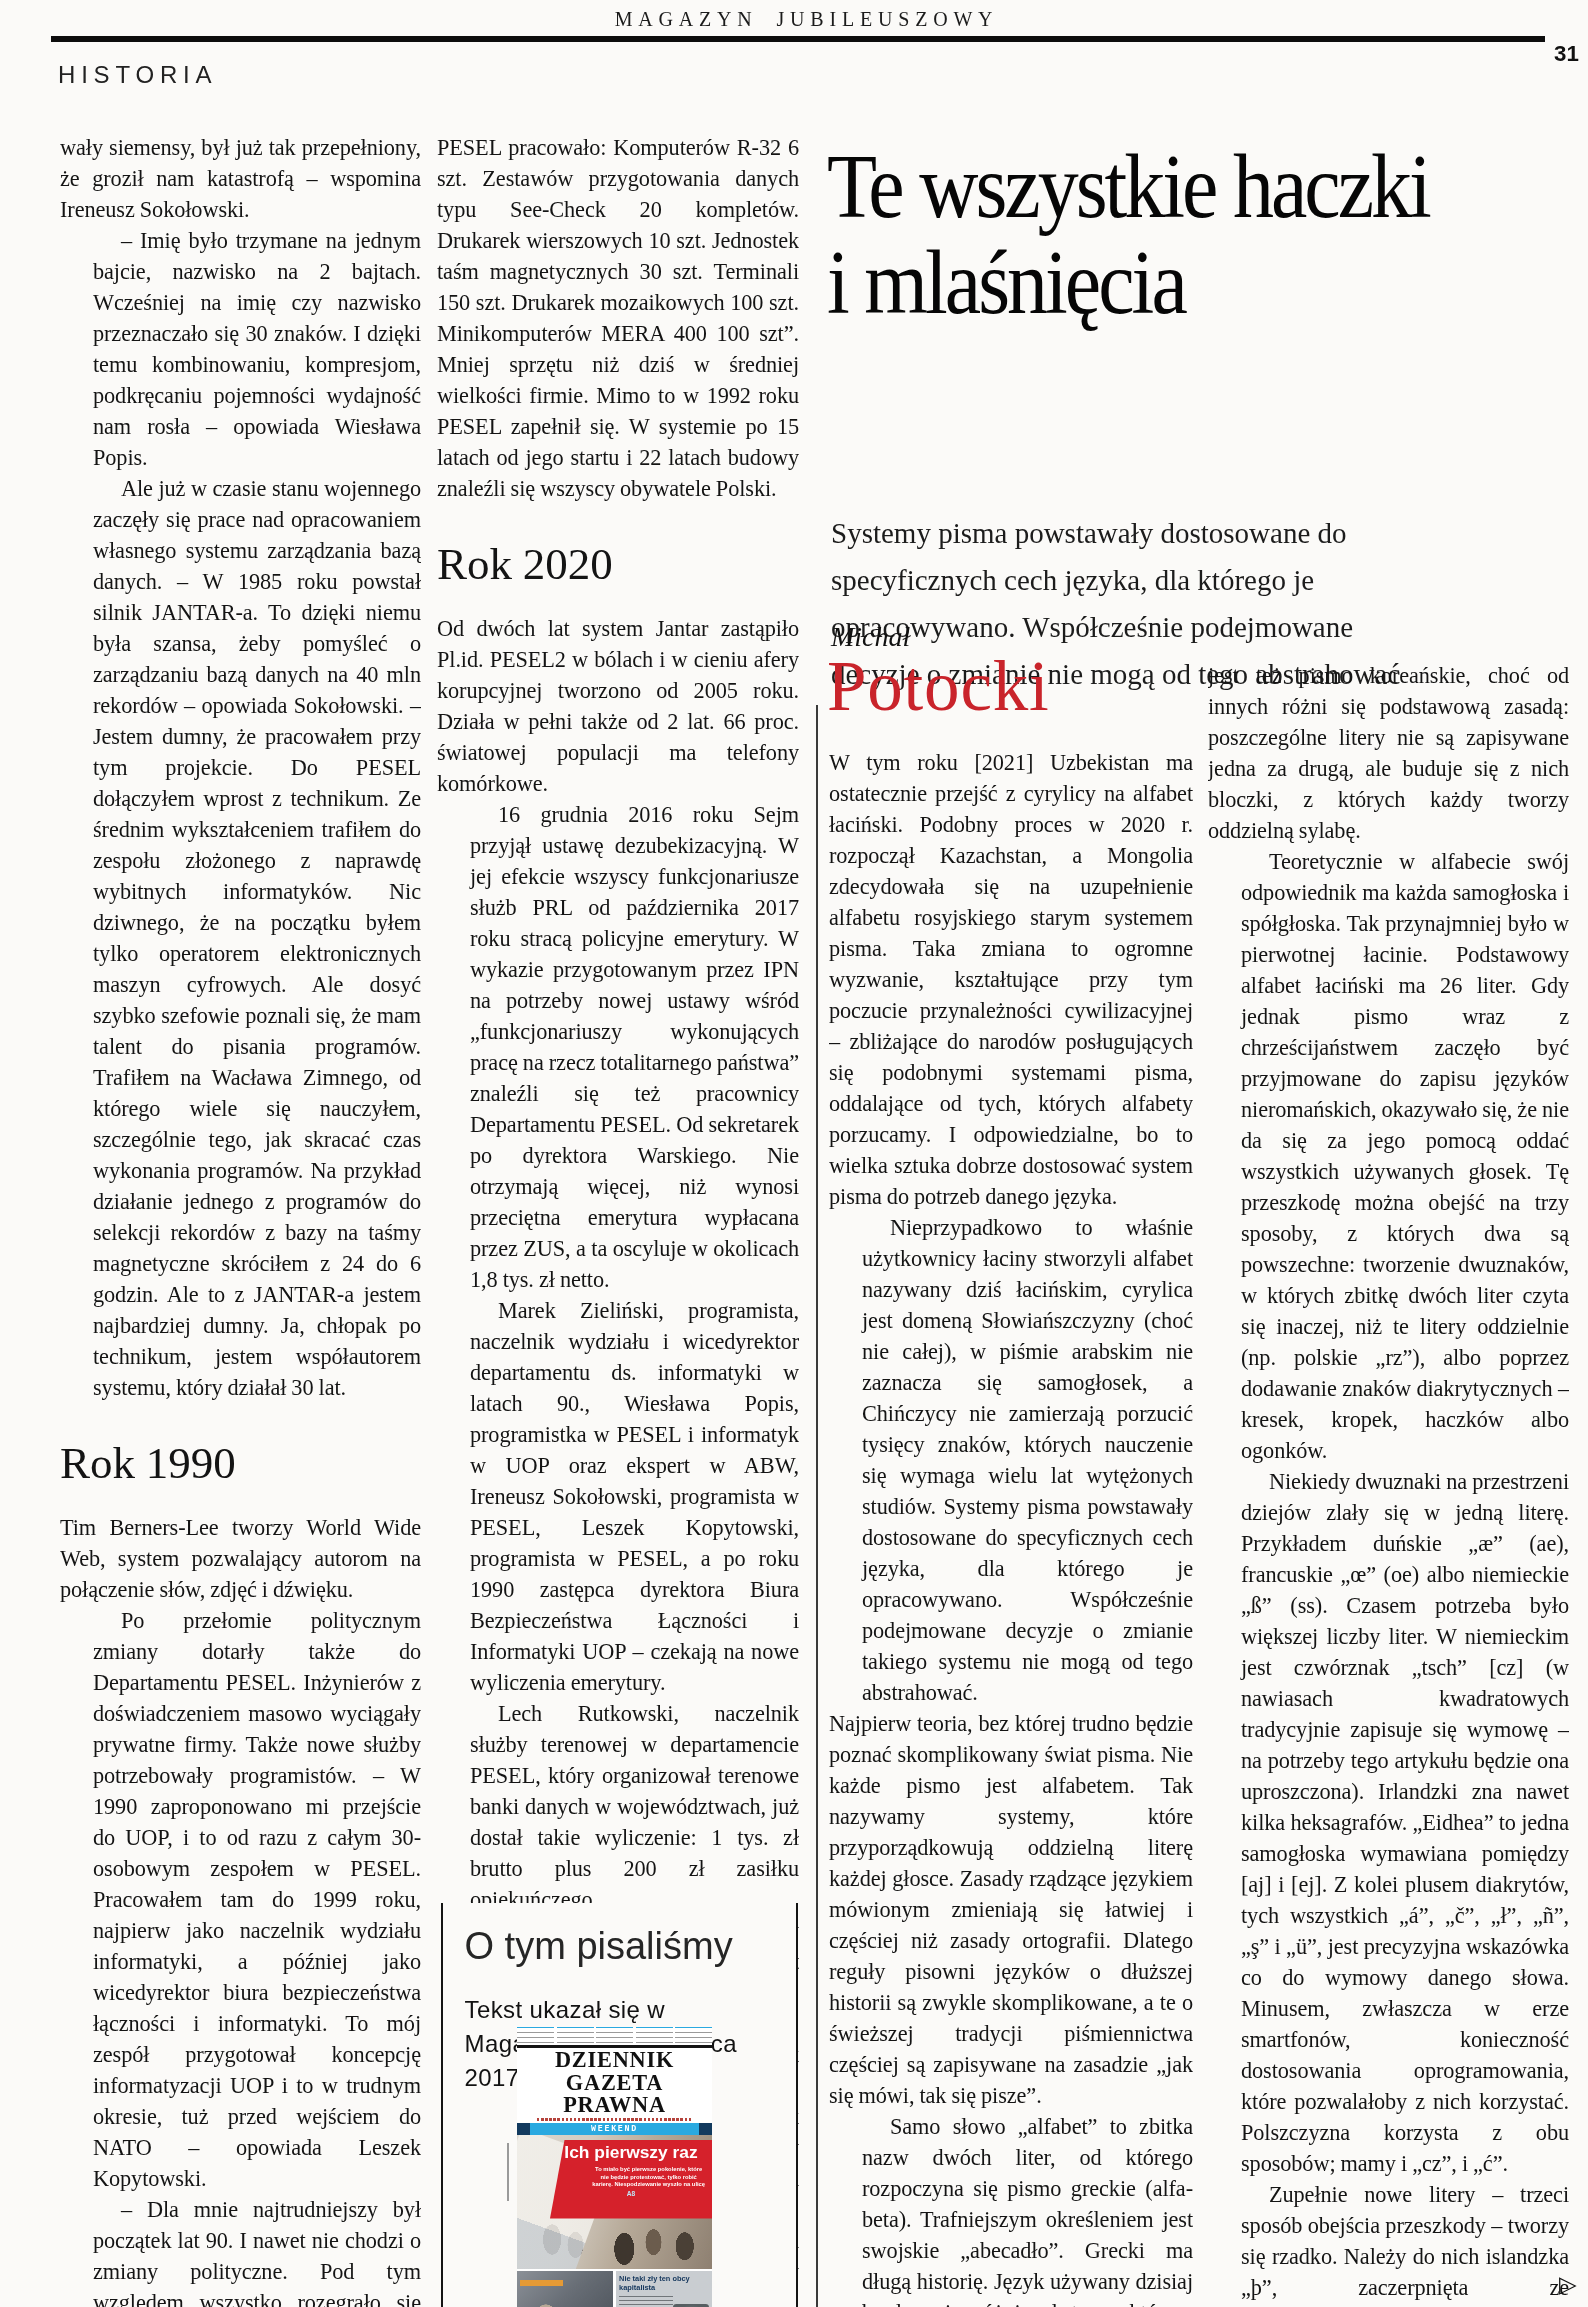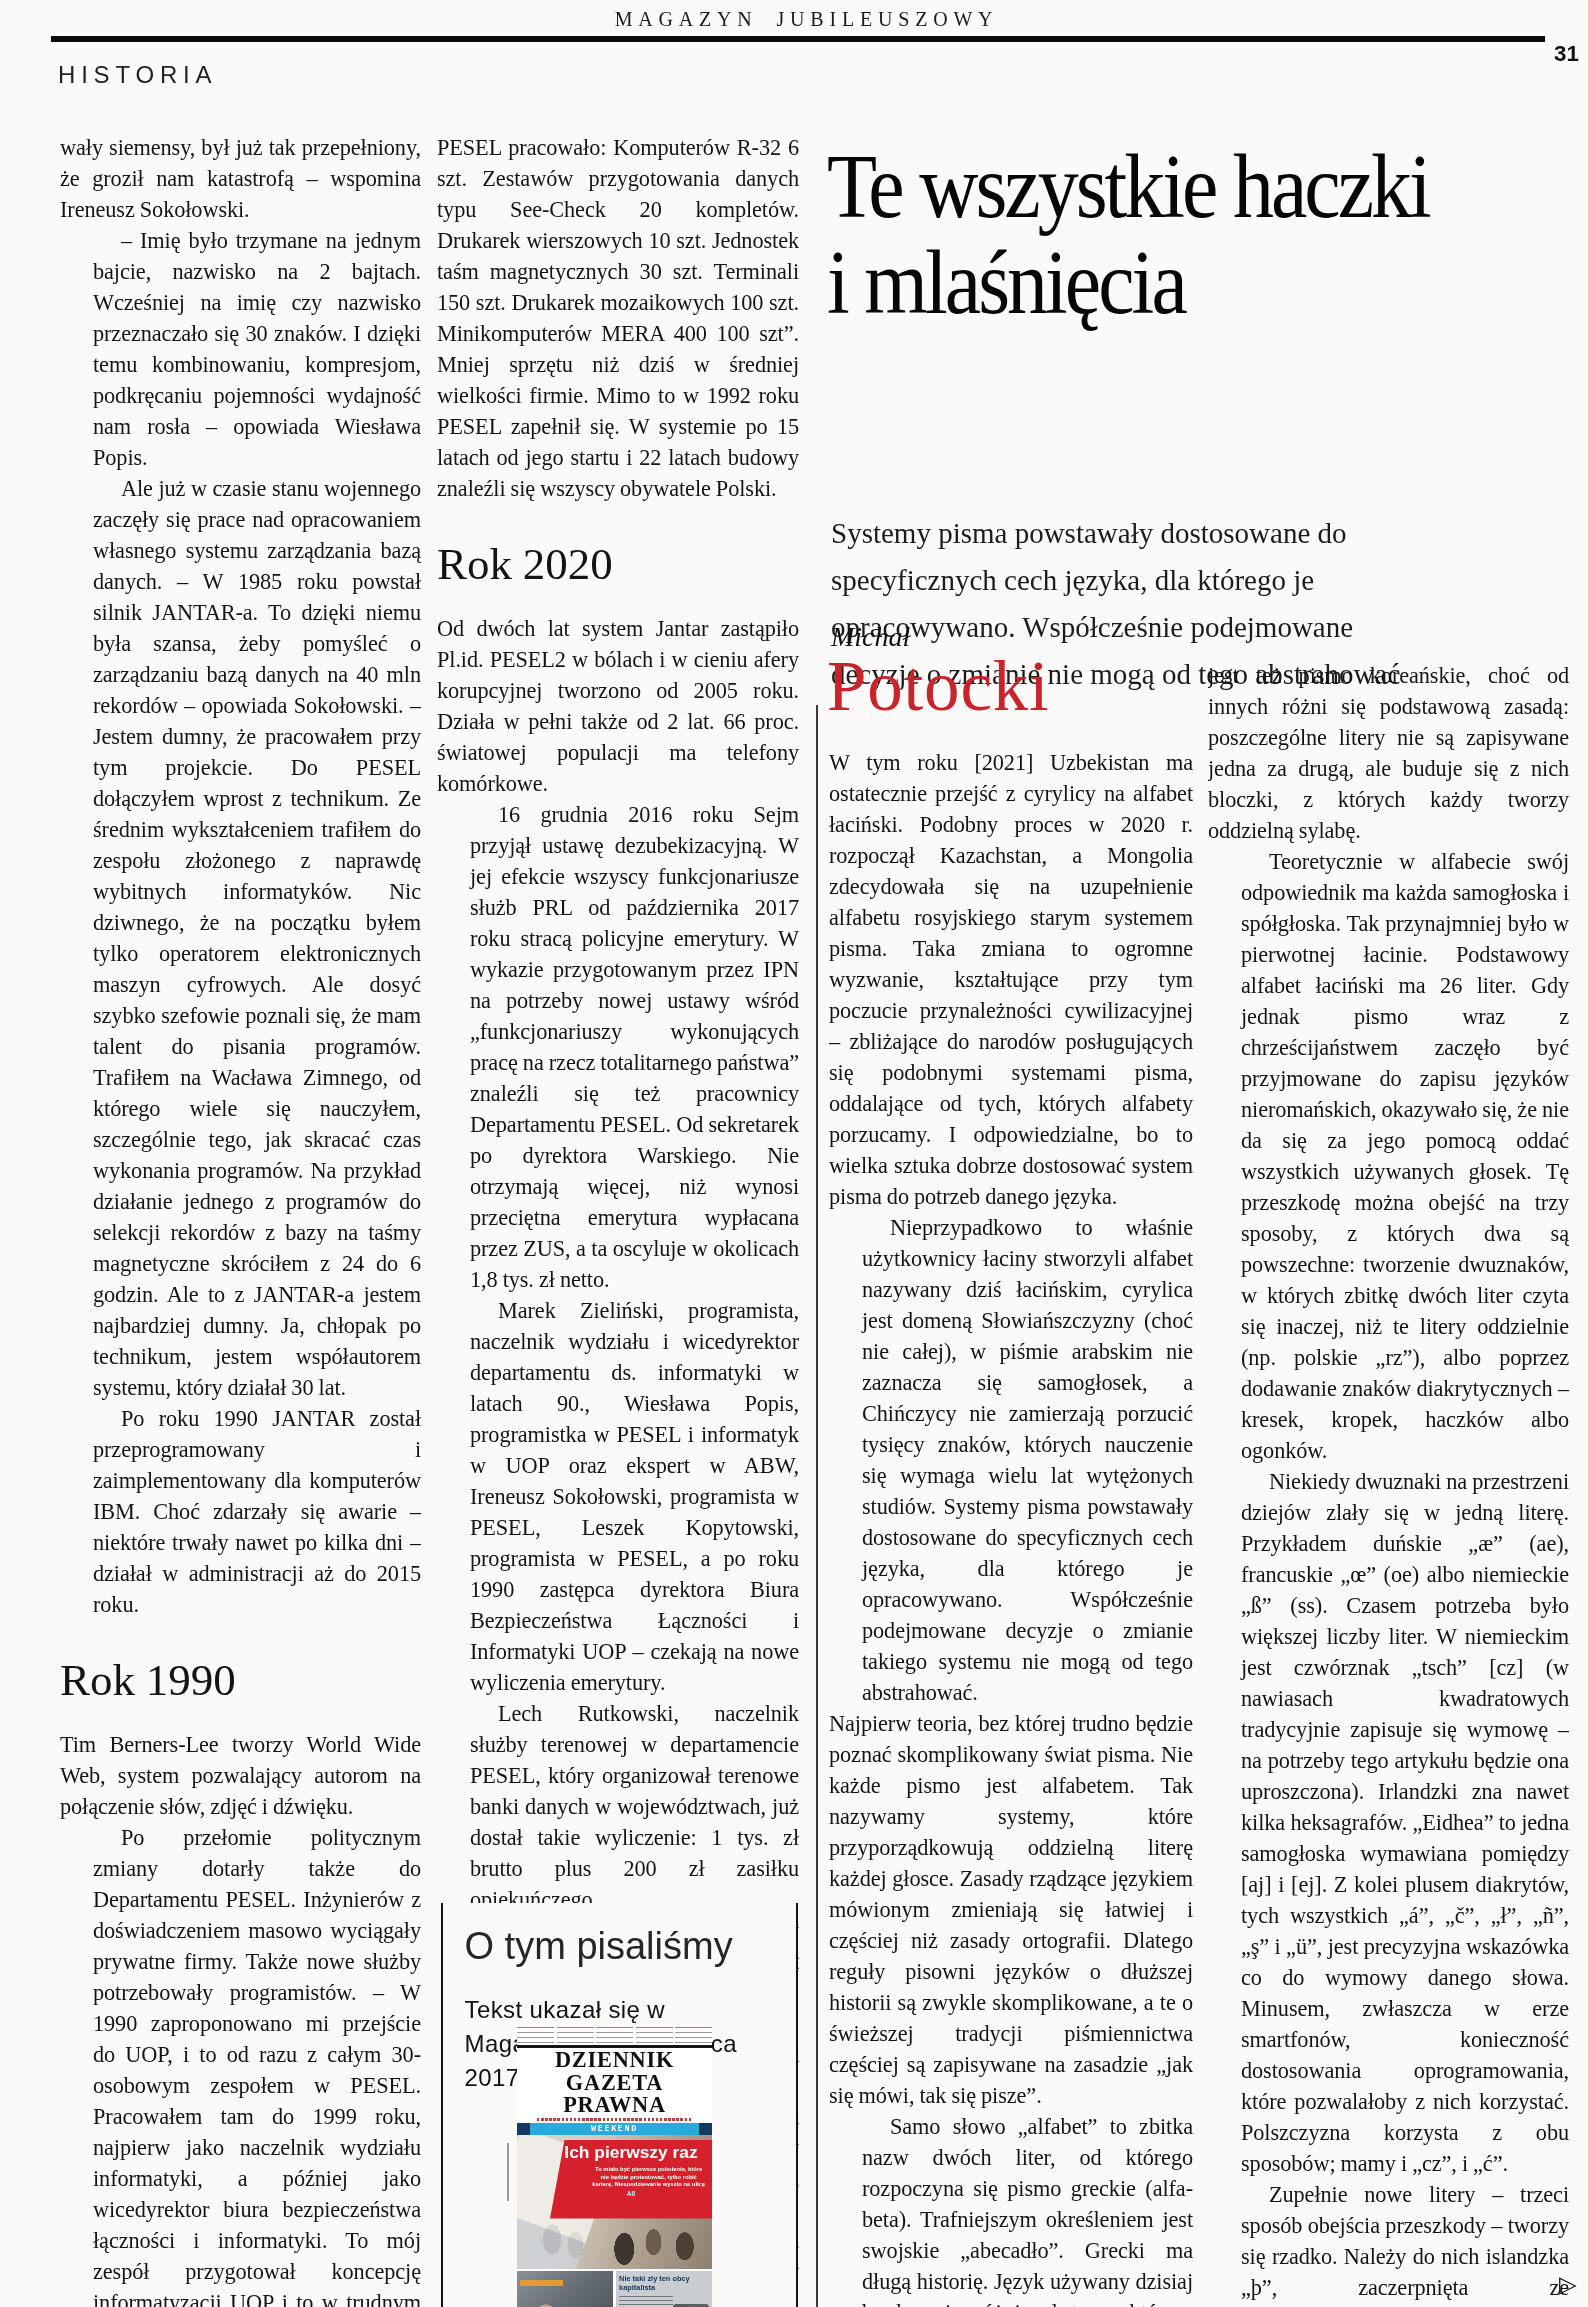--- a/index.html
+++ b/index.html
@@ -158,21 +158,20 @@
 
 <div class="kicker">MAGAZYN JUBILEUSZOWY</div>
 <div class="top-rule"></div>
 <div class="page-number">31</div>
 <div class="section-label">HISTORIA</div>
 
 <div id="col1" class="bodycol">
   <p class="cont">wały siemensy, był już tak przepełniony, że groził nam katastrofą – wspomina Ireneusz Sokołowski.</p>
   <p class="ind">– Imię było trzymane na jednym bajcie, nazwisko na 2 bajtach. Wcześniej na imię czy nazwisko przeznaczało się 30 znaków. I dzięki temu kombinowaniu, kompresjom, podkręcaniu pojemności wydajność nam rosła – opowiada Wiesława Popis.</p>
   <p class="ind">Ale już w czasie stanu wojennego zaczęły się prace nad opracowaniem własnego systemu zarządzania bazą danych. – W 1985 roku powstał silnik JANTAR-a. To dzięki niemu była szansa, żeby pomyśleć o zarządzaniu bazą danych na 40 mln rekordów – opowiada Sokołowski. – Jestem dumny, że pracowałem przy tym projekcie. Do PESEL dołączyłem wprost z technikum. Ze średnim wykształceniem trafiłem do zespołu złożonego z naprawdę wybitnych informatyków. Nic dziwnego, że na początku byłem tylko operatorem elektronicznych maszyn cyfrowych. Ale dosyć szybko szefowie poznali się, że mam talent do pisania programów. Trafiłem na Wacława Zimnego, od którego wiele się nauczyłem, szczególnie tego, jak skracać czas wykonania programów. Na przykład działanie jednego z programów do selekcji rekordów z bazy na taśmy magnetyczne skróciłem z 24 do 6 godzin. Ale to z JANTAR-a jestem najbardziej dumny. Ja, chłopak po technikum, jestem współautorem systemu, który działał 30 lat.</p>
-  <p class="ind">Po roku 1990 JANTAR został przeprogramowany i zaimplementowany dla komputerów IBM. Choć zdarzały się awarie – niektóre trwały nawet po kilka dni – działał w administracji aż do 2015 roku.</p>
   <h2 class="sechead">Rok 1990</h2>
   <p class="cont">Tim Berners-Lee tworzy World Wide Web, system pozwalający autorom na połączenie słów, zdjęć i dźwięku.</p>
   <p class="ind">Po przełomie politycznym zmiany dotarły także do Departamentu PESEL. Inżynierów z doświadczeniem masowo wyciągały prywatne firmy. Także nowe służby potrzebowały programistów. – W 1990 zaproponowano mi przejście do UOP, i to od razu z całym 30-osobowym zespołem w PESEL. Pracowałem tam do 1999 roku, najpierw jako naczelnik wydziału informatyki, a później jako wicedyrektor biura bezpieczeństwa łączności i informatyki. To mój zespół przygotował koncepcję informatyzacji UOP i to w trudnym okresie, tuż przed wejściem do NATO – opowiada Leszek Kopytowski.</p>
   <p class="ind">– Dla mnie najtrudniejszy był początek lat 90. I nawet nie chodzi o zmiany polityczne. Pod tym względem wszystko rozegrało się dosyć bezboleśnie, cały departament przeniesiono do cywila. To w pracy ludzi właściwie nic nie zmieniło. Nowy szef Dariusz Kupiecki z solidarnościowego nadania nie traktował naszej pracy jako jakichś komunistycznych złogów, wiedział doskonale, jak ważne jest dalsze rozwijanie systemu – wspomina Lech Rutkowski. Jego zdaniem najtrudniejsze były kwestie związane z budowaniem lokalnej infrastruktury dla PESEL, czyli Terenowych Banków Danych. – Nowe władze, nowa administracja i jeszcze do tego takie trudne zadanie, jakim było podłączenie się do centrali, by elektronicznie przesyłać dane. W jednym miejscu szło świetnie, w innym zupełnie nie można się było dogadać. Odchorowałem potem tę robotę, problemy kardiologiczne mi się zaczęły – wspomina.</p>
 
 </div>
 
 <div id="col2" class="bodycol">
   <p class="cont">PESEL pracowało: Komputerów R-32 6 szt. Zestawów przygotowania danych typu See-Check 20 kompletów. Drukarek wierszowych 10 szt. Jednostek taśm magnetycznych 30 szt. Terminali 150 szt. Drukarek mozaikowych 100 szt. Minikomputerów MERA 400 100 szt”. Mniej sprzętu niż dziś w średniej wielkości firmie. Mimo to w 1992 roku PESEL zapełnił się. W systemie po 15 latach od jego startu i 22 latach budowy znaleźli się wszyscy obywatele Polski.</p>
   <h2 class="sechead">Rok 2020</h2>

